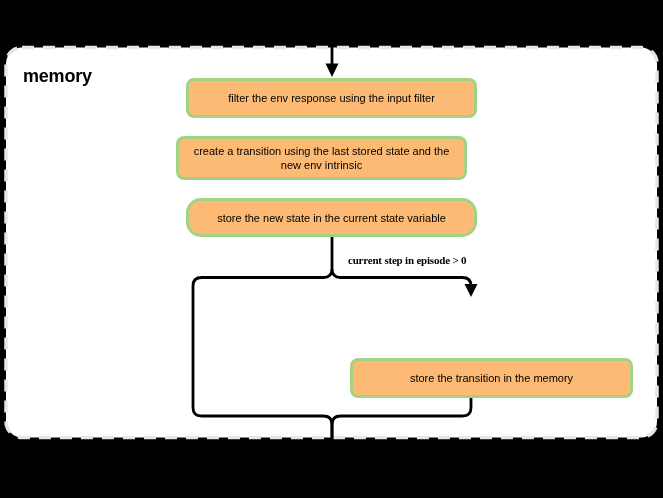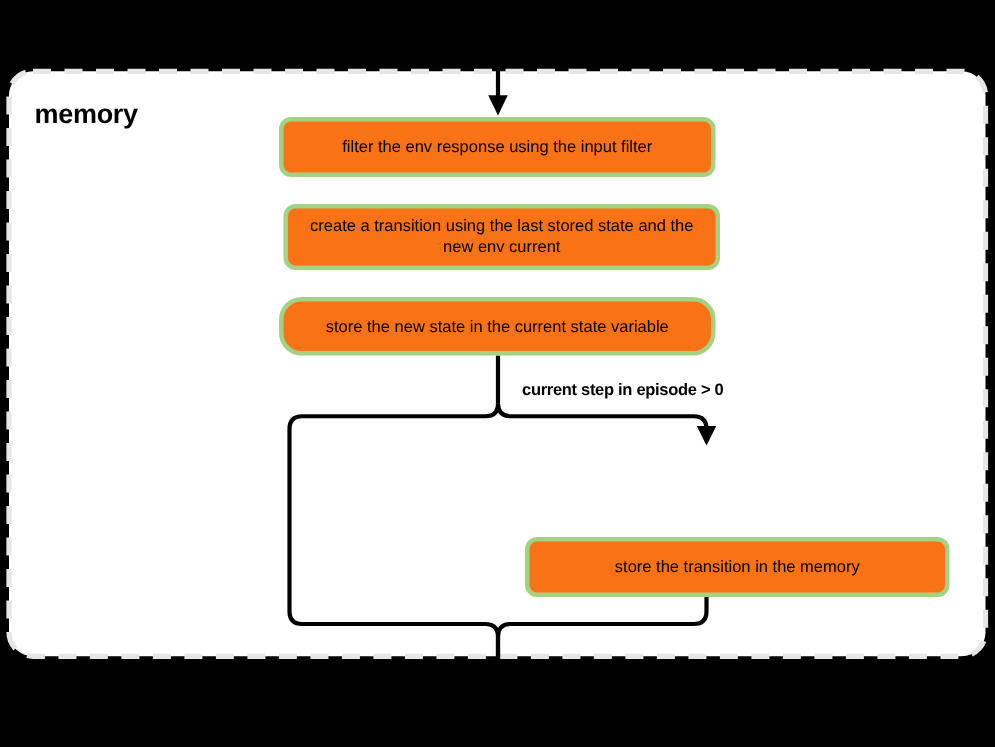--- a/index.html
+++ b/index.html
@@ -28,48 +28,49 @@
     z-index: 2;
     font-size: 18px;
     font-weight: bold;
     color: #000000;
     letter-spacing: -0.2px;
   }
   .node {
     position: absolute;
     z-index: 2;
     box-sizing: border-box;
-    background: #f97316;
+    background: #fdba74;
     border: 3px solid #a3d284;
     border-radius: 8px;
     display: flex;
     flex-direction: column;
     align-items: center;
     justify-content: center;
     text-align: right;
     font-size: 11px;
     line-height: 14px;
     color: #000000;
     padding: 0 2px;
   }
   .node-1 { left: 186px; top: 78px;  width: 291px; height: 40px; }
-  .node-2 { left: 189px; top: 136px; width: 291px; height: 44px; }
+  .node-2 { left: 176px; top: 136px; width: 291px; height: 44px; }
   .node-3 { left: 186px; top: 198px; width: 291px; height: 39px; border-radius: 15px; }
   .node-4 { left: 350px; top: 298px; width: 242px; height: 40px; }
   .node-5 { left: 350px; top: 358px; width: 283px; height: 40px; }
   .condition-label {
     position: absolute;
     z-index: 2;
     left: 348px;
     top: 254px;
     font-size: 11px;
     font-weight: bold;
     letter-spacing: -0.2px;
     color: #000000;
     white-space: nowrap;
+    font-family: Liberation Serif, serif;
   }
 </style>
 </head>
 <body>
 
 <div class="canvas">
 
   <svg class="wires" width="663" height="498" viewBox="0 0 663 498">
 
     <rect x="6" y="47.5" width="651" height="390" rx="16" ry="16" fill="#ffffff" stroke="#e6e6e6" stroke-width="3.5" stroke-dasharray="12 9"></rect>
@@ -88,21 +89,21 @@
   </svg>
 
   <div class="group-title">memory</div>
 
   <div class="node node-1">
     <div>filter the env response using the input filter</div>
   </div>
 
   <div class="node node-2">
     <div>create a transition using the last stored state and the</div>
-    <div>new env current</div>
+    <div>new env intrinsic</div>
   </div>
 
   <div class="node node-3">
     <div>store the new state in the current state variable</div>
   </div>
 
   <div class="condition-label">current step in episode &gt; 0</div>
 
 
   <div class="node node-5">

